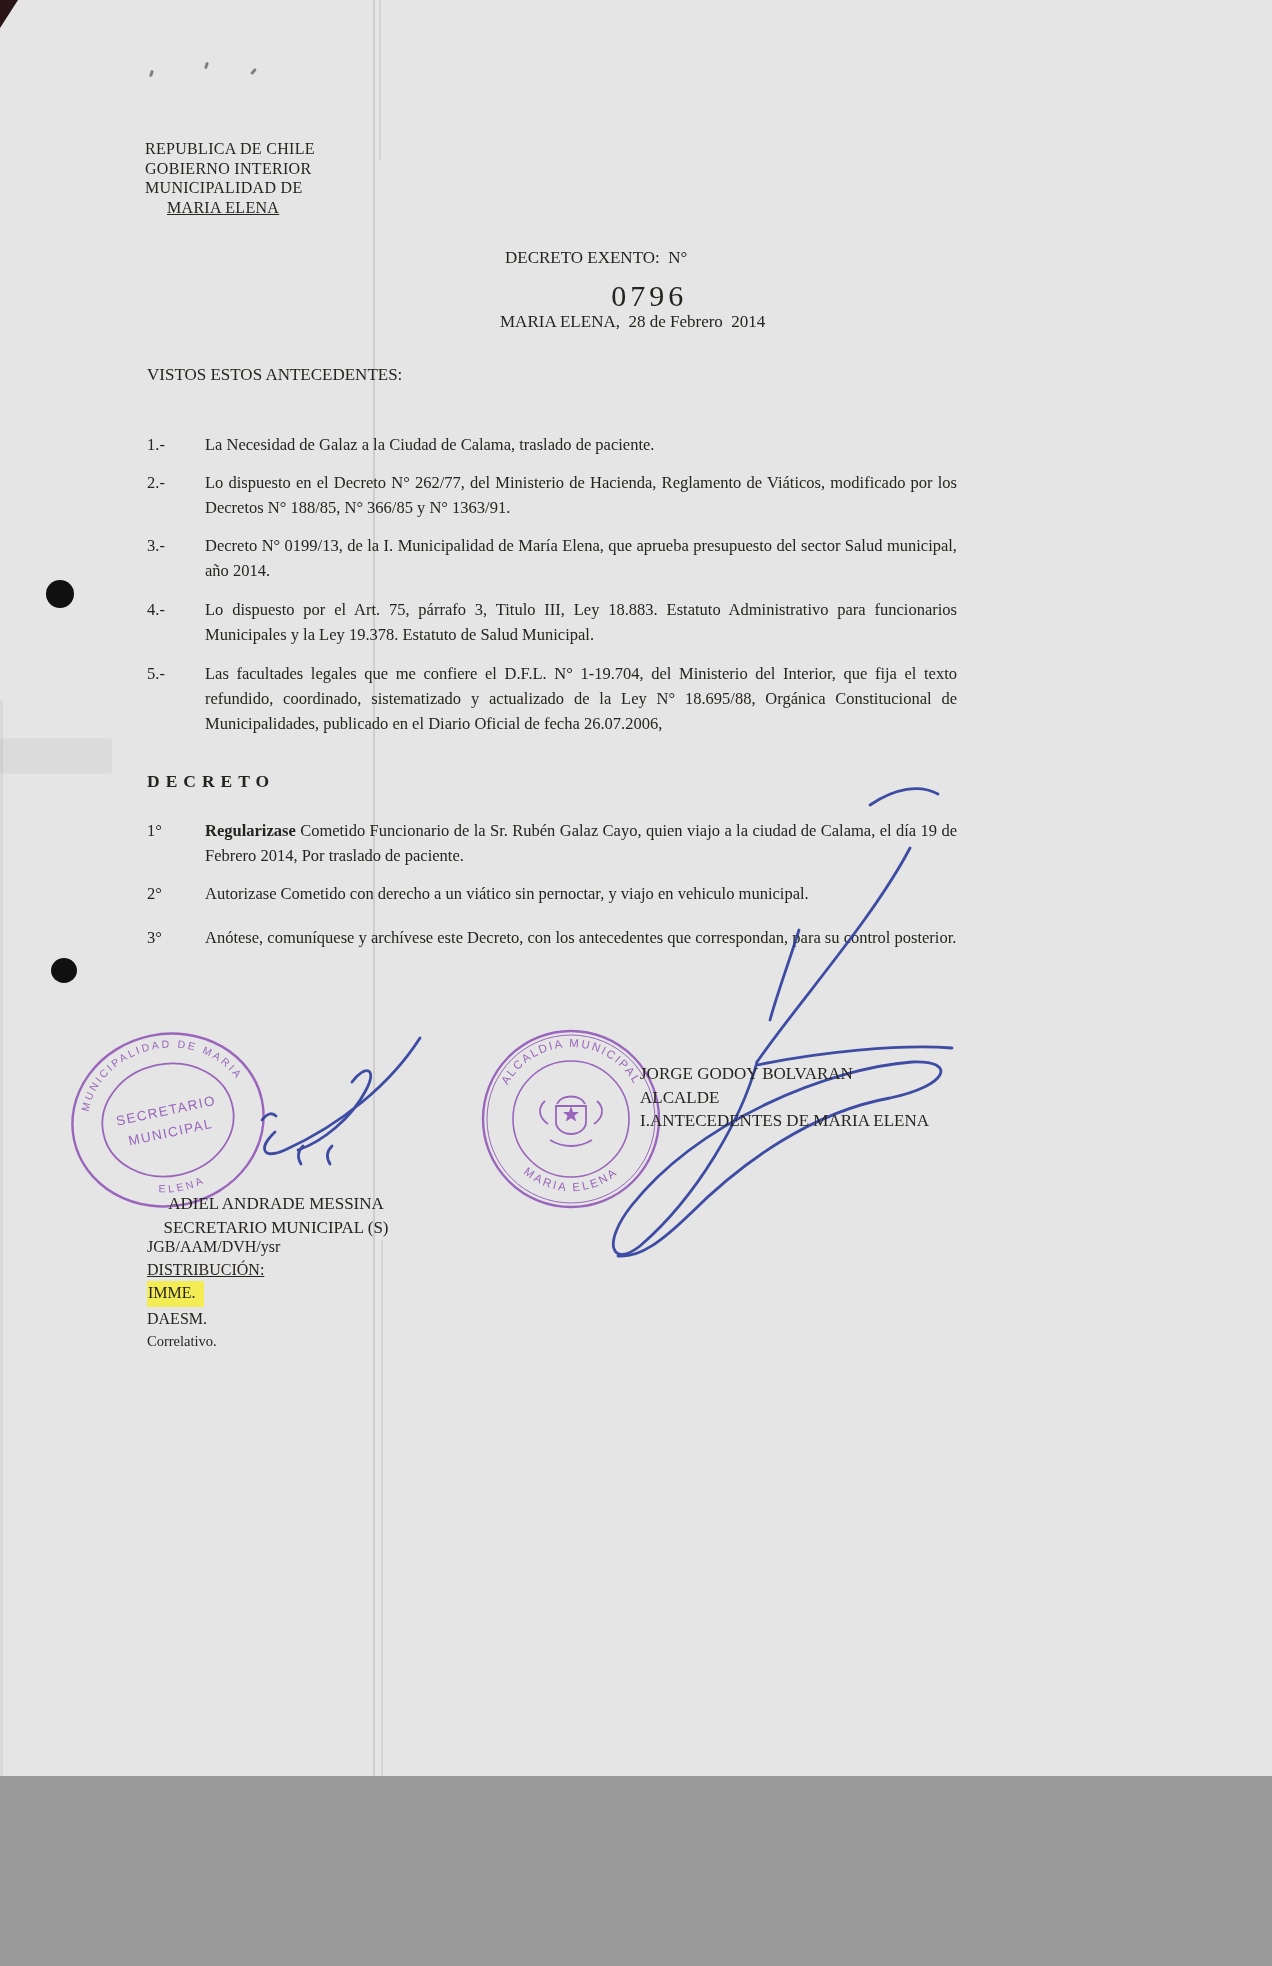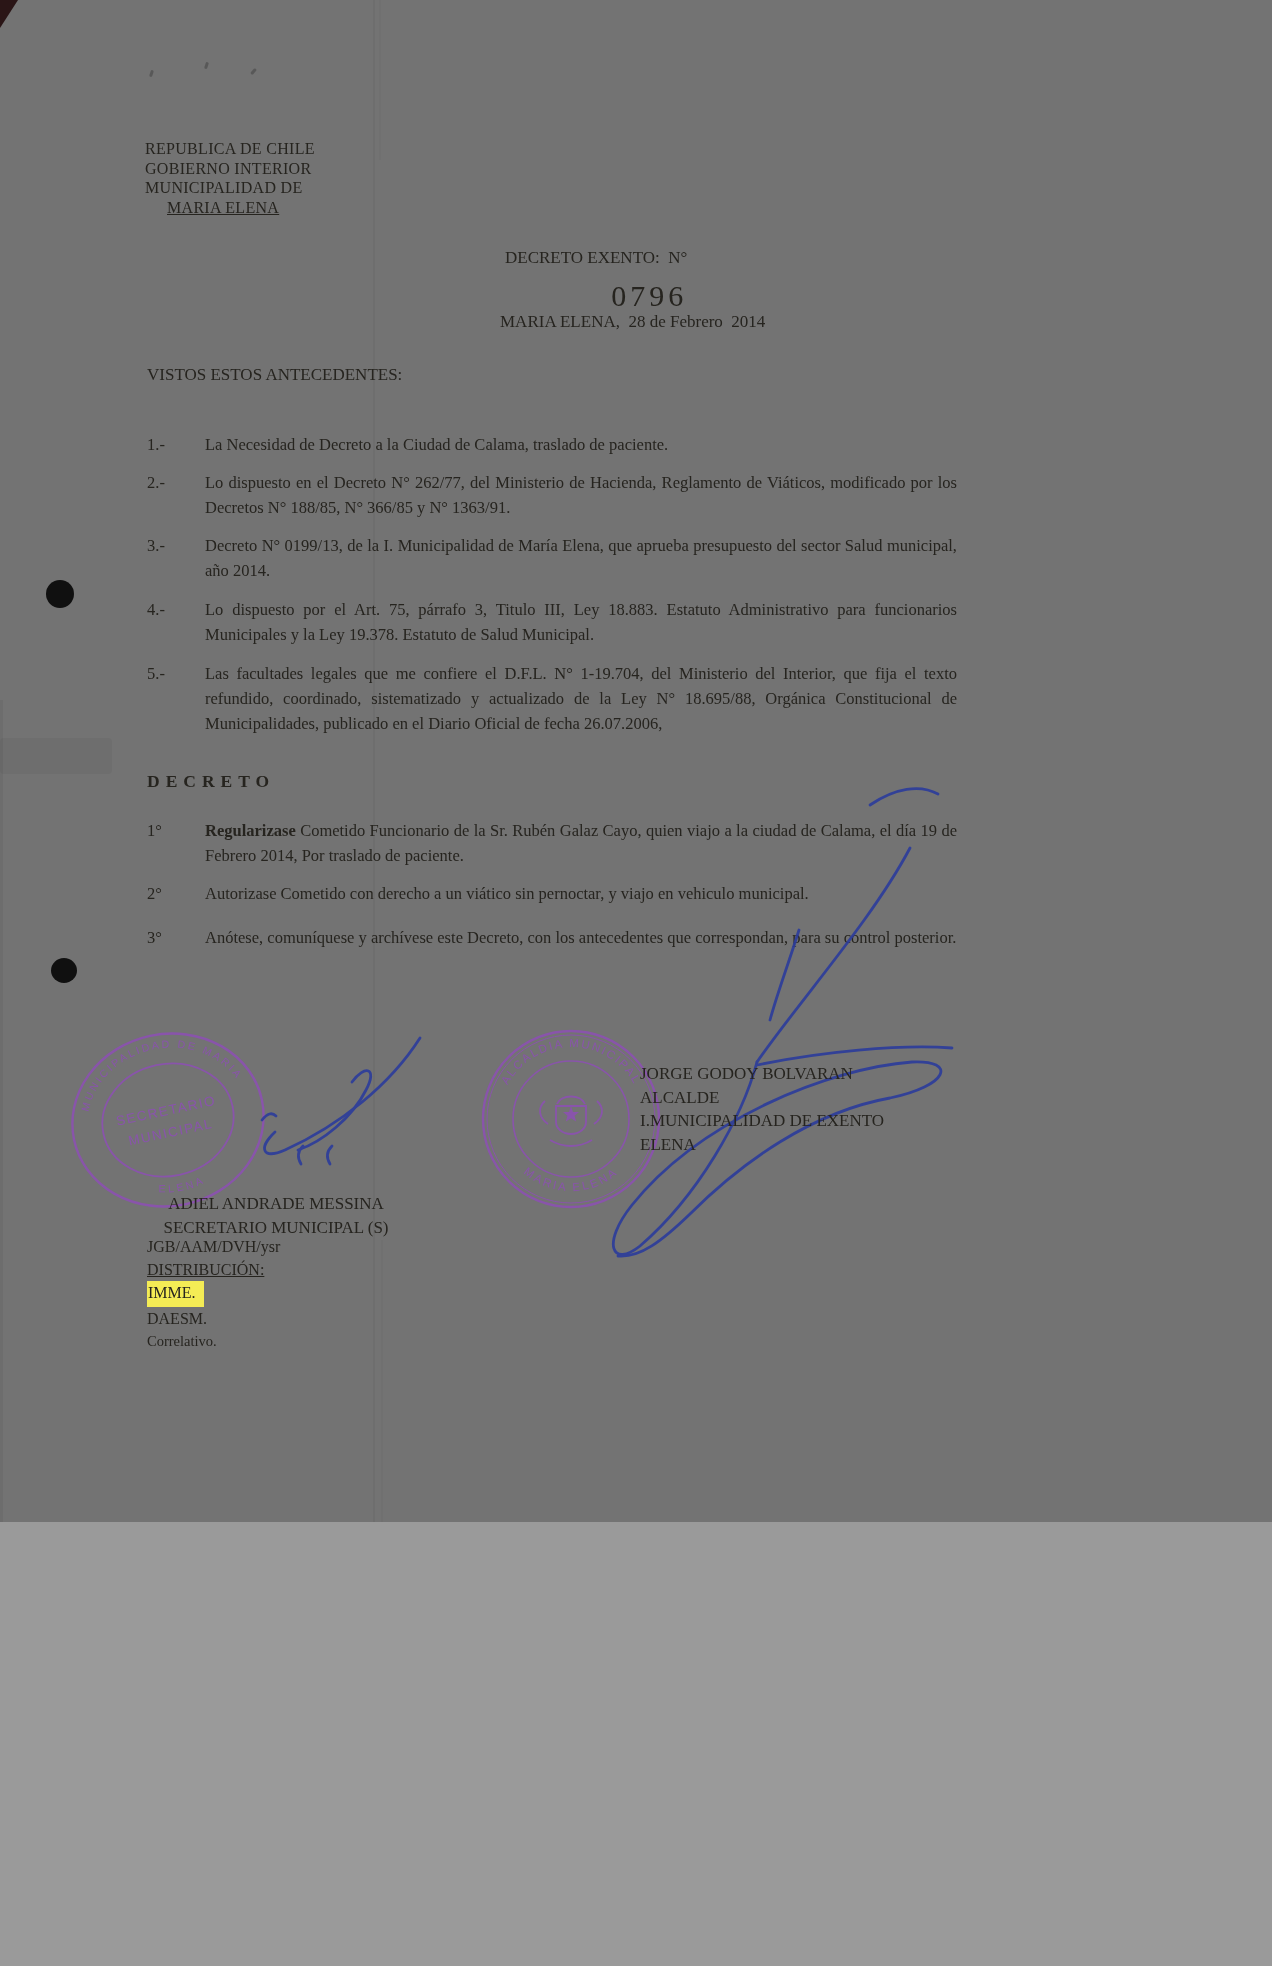--- a/index.html
+++ b/index.html
@@ -1,18 +1,18 @@
 <!DOCTYPE html>
 <html style="--stamp_purple: #8d4fb5; --pen_blue: #2c3c9c; --highlight_yellow: #f4ec55; --text_ink: #26241f;"><head>
 <meta charset="utf-8">
 <style>
   html,body{margin:0;padding:0;background:#9a9a9a;}
   .page{
-    position:relative;width:1272px;height:1522px;margin:0 auto;
-    background:#737373;overflow:hidden;
+    position:relative;width:1272px;height:1776px;margin:0 auto;
+    background:#e5e5e5;overflow:hidden;
     font-family:"Liberation Serif", serif;
     color:var(--text_ink, #26241f);
   }
 
   
   .fold-line{position:absolute;pointer-events:none;}
   .fold-main{left:373px;top:0;width:2px;height:1966px;background:rgba(90,90,90,.16);}
   .fold-top{left:379px;top:0;width:2px;height:160px;background:rgba(90,90,90,.12);}
   .fold-bottom{left:381px;top:1240px;width:2px;height:726px;background:rgba(90,90,90,.12);}
   .corner-mark{position:absolute;left:0;top:0;width:18px;height:28px;background:#2a1516;
@@ -94,21 +94,21 @@
   <div class="decree-row">
     <span class="decree-label">DECRETO EXENTO:  N°</span>
     <span class="decree-number">0796</span>
   </div>
   <div class="place-date">MARIA ELENA,  28 de Febrero  2014</div>
 
   <div class="vistos-title">VISTOS ESTOS ANTECEDENTES:</div>
 
   <div class="item" style="top:432px">
     <span class="num">1.-</span>
-    <div class="txt">La Necesidad de Decreto a la Ciudad de Calama, traslado de paciente.</div>
+    <div class="txt">La Necesidad de Galaz a la Ciudad de Calama, traslado de paciente.</div>
   </div>
   <div class="item" style="top:470px">
     <span class="num">2.-</span>
     <div class="txt">Lo dispuesto en el Decreto N° 262/77, del Ministerio de Hacienda, Reglamento de Viáticos, modificado por los Decretos N° 188/85, N° 366/85 y N° 1363/91.</div>
   </div>
   <div class="item" style="top:533px">
     <span class="num">3.-</span>
     <div class="txt">Decreto N° 0199/13, de la I. Municipalidad de María Elena, que aprueba presupuesto del sector Salud municipal, año 2014.</div>
   </div>
   <div class="item" style="top:597px">
@@ -195,21 +195,21 @@
   </svg>
 
   <div class="left-name-block">
     <div>ADIEL ANDRADE MESSINA</div>
     <div>SECRETARIO MUNICIPAL (S)</div>
   </div>
 
   <div class="right-name-block">
     <div>JORGE GODOY BOLVARAN</div>
     <div>ALCALDE</div>
-    <div>I.MUNICIPALIDAD DE EXENTO ELENA</div>
+    <div>I.ANTECEDENTES DE MARIA ELENA</div>
   </div>
 
   <div class="footer">
     <div>JGB/AAM/DVH/ysr</div>
     <div class="dist">DISTRIBUCIÓN:</div>
     <div><span class="hl">IMME.</span></div>
     <div>DAESM.</div>
     <div class="small-line">Correlativo.</div>
   </div>
 

